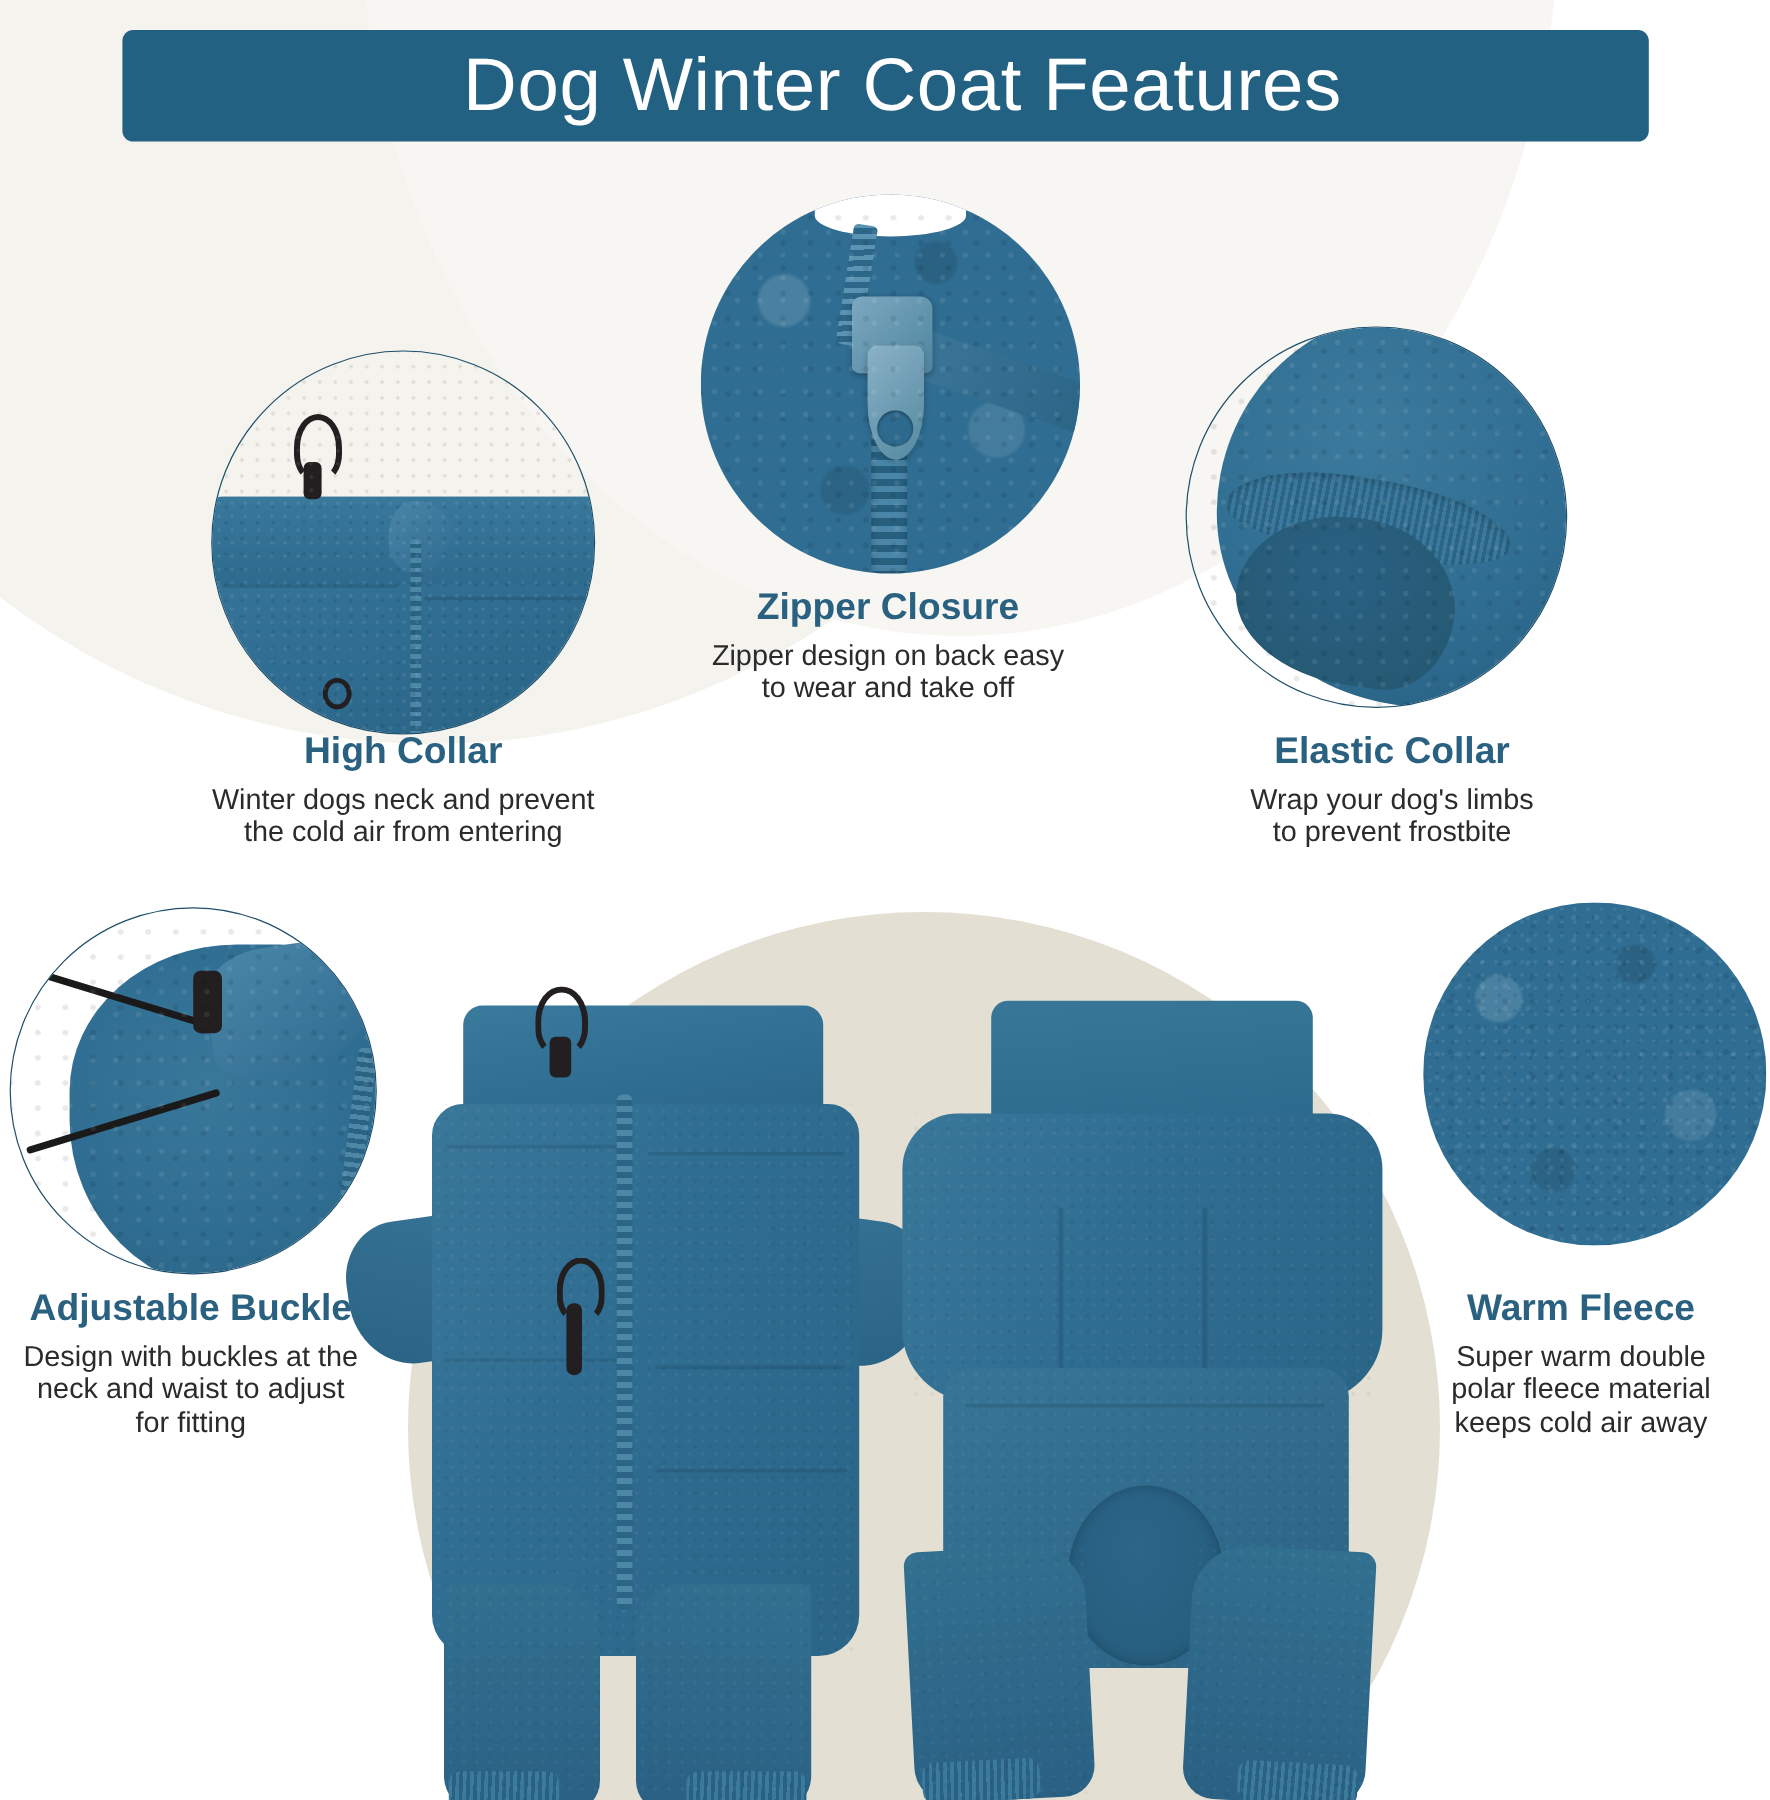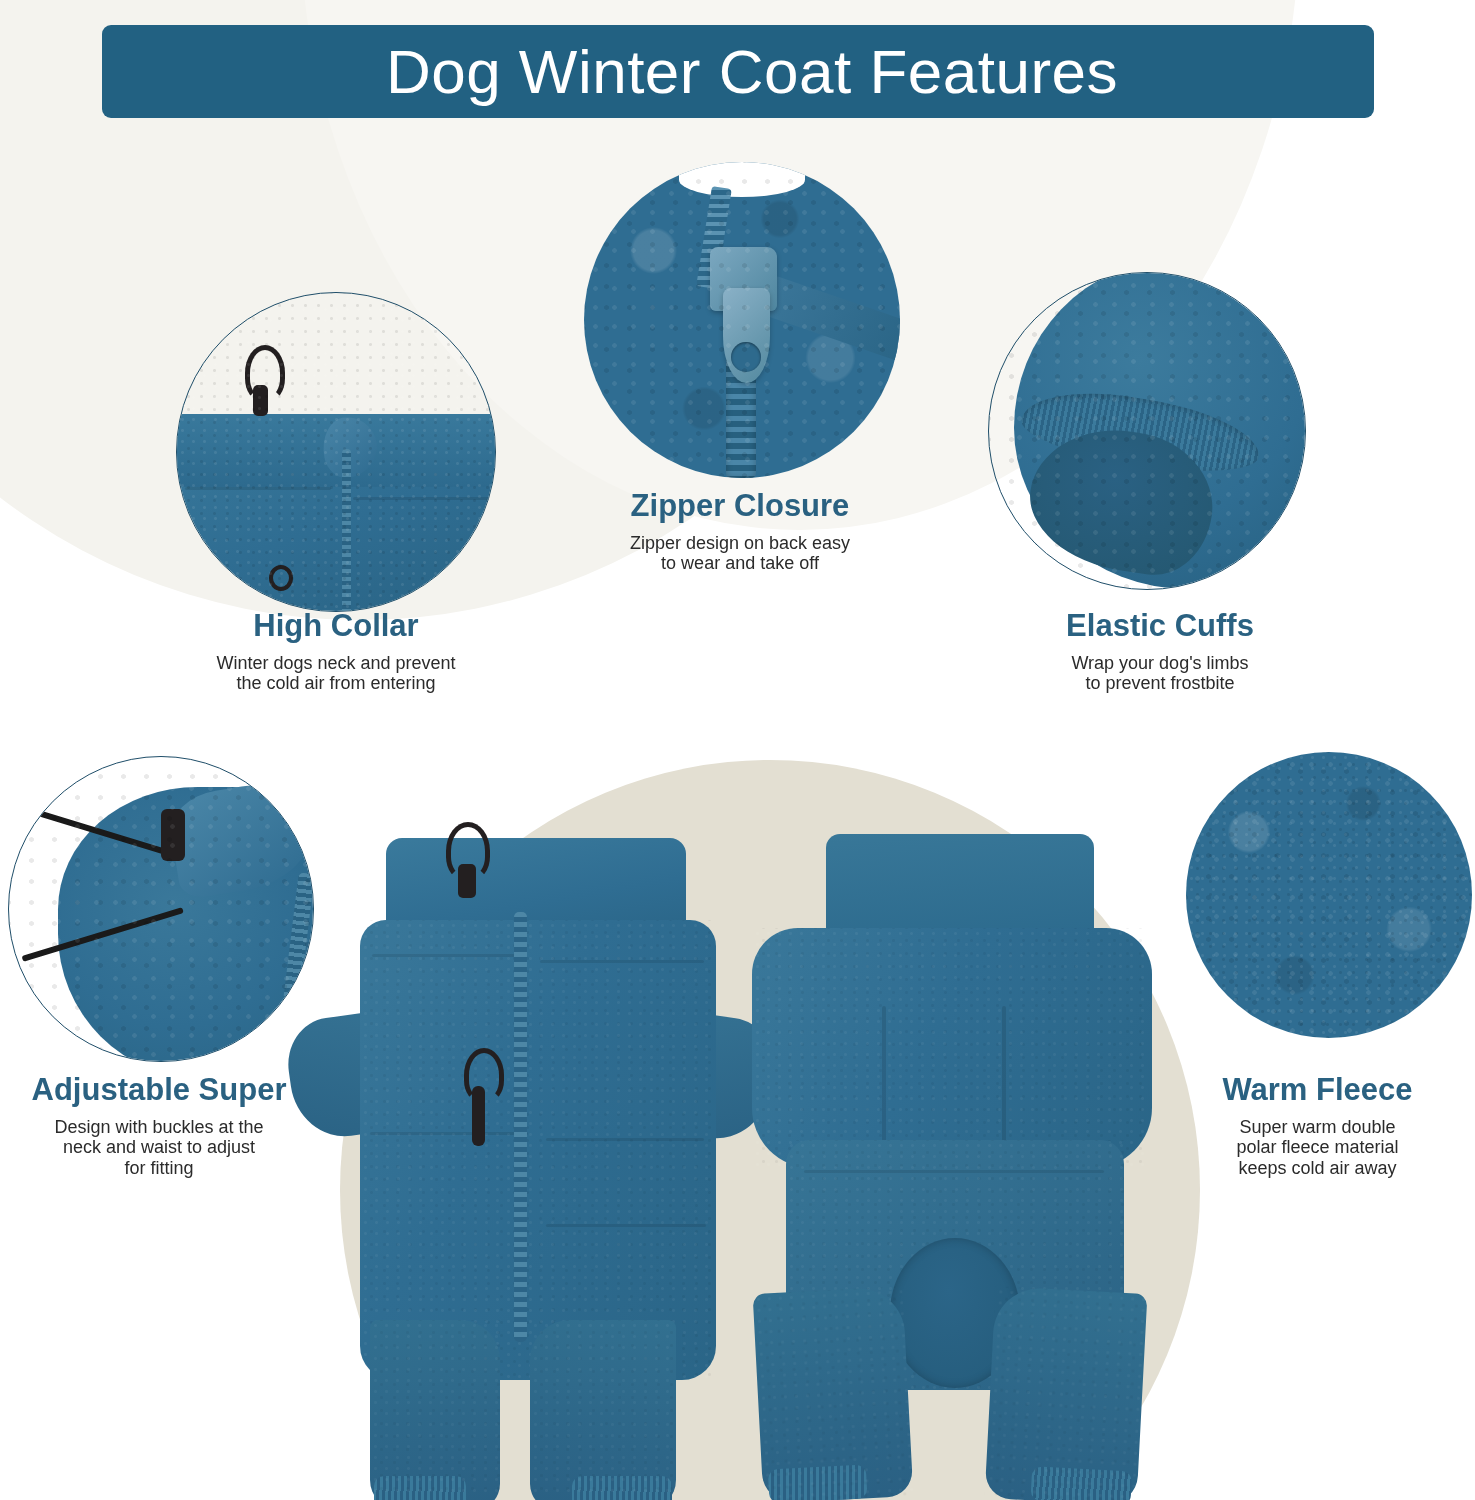--- a/index.html
+++ b/index.html
@@ -93,21 +93,21 @@
   }
   .caption .head {
     color: #2a6181;
     font-size: 31px;
     font-weight: bold;
     line-height: 1.18;
     white-space: nowrap;
   }
   .caption .body {
     color: #2b2b2b;
-    font-size: 18px;
+    font-size: 24px;
     font-weight: normal;
     line-height: 1.16;
     margin-top: 8px;
     white-space: pre-line;
   }
   .caption.wide .body { white-space: pre-line; }
 
   
   .fleece {
     position: absolute;
@@ -523,38 +523,38 @@
 
   <div class="circle-frame" style="left:988px; top:272px; width:318px; height:318px;">
     <div class="cuff-art">
       <div class="cuff-blob"></div>
       <div class="cuff-band"></div>
       <div class="cuff-inner"></div>
       <div class="fleece-tex2"></div>
     </div>
   </div>
   <div class="caption" style="left:960px; top:608px; width:400px;">
-    <div class="head">Elastic Cuffs</div>
+    <div class="head">Elastic Collar</div>
     <div class="body">Wrap your dog's limbs
 to prevent frostbite</div>
   </div>
 
   <div class="circle-frame" style="left:8px; top:756px; width:306px; height:306px;">
     <div class="buckle-art">
       <div class="buckle-body"></div>
       <div class="buckle-fold"></div>
       <div class="buckle-zip"></div>
       <div class="cord-a" style="left:10px; top:96px; width:160px; transform:rotate(17deg);"></div>
       <div class="cord-b" style="left:6px; top:150px; width:168px; transform:rotate(-17deg);"></div>
       <div class="cordlock" style="left:152px; top:52px; width:24px; height:52px; border-radius:6px;"></div>
       <div class="fleece-tex2"></div>
     </div>
   </div>
   <div class="caption wide" style="left:0px; top:1072px; width:318px;">
-    <div class="head">Adjustable Super</div>
+    <div class="head">Adjustable Buckle</div>
     <div class="body">Design with buckles at the
 neck and waist to adjust
 for fitting</div>
   </div>
 
   <div class="circle-plain" style="left:1186px; top:752px; width:286px; height:286px;">
     <div class="fleece"></div>
     <div class="fleece-tex"></div>
     <div class="fleece-tex2"></div>
   </div>

